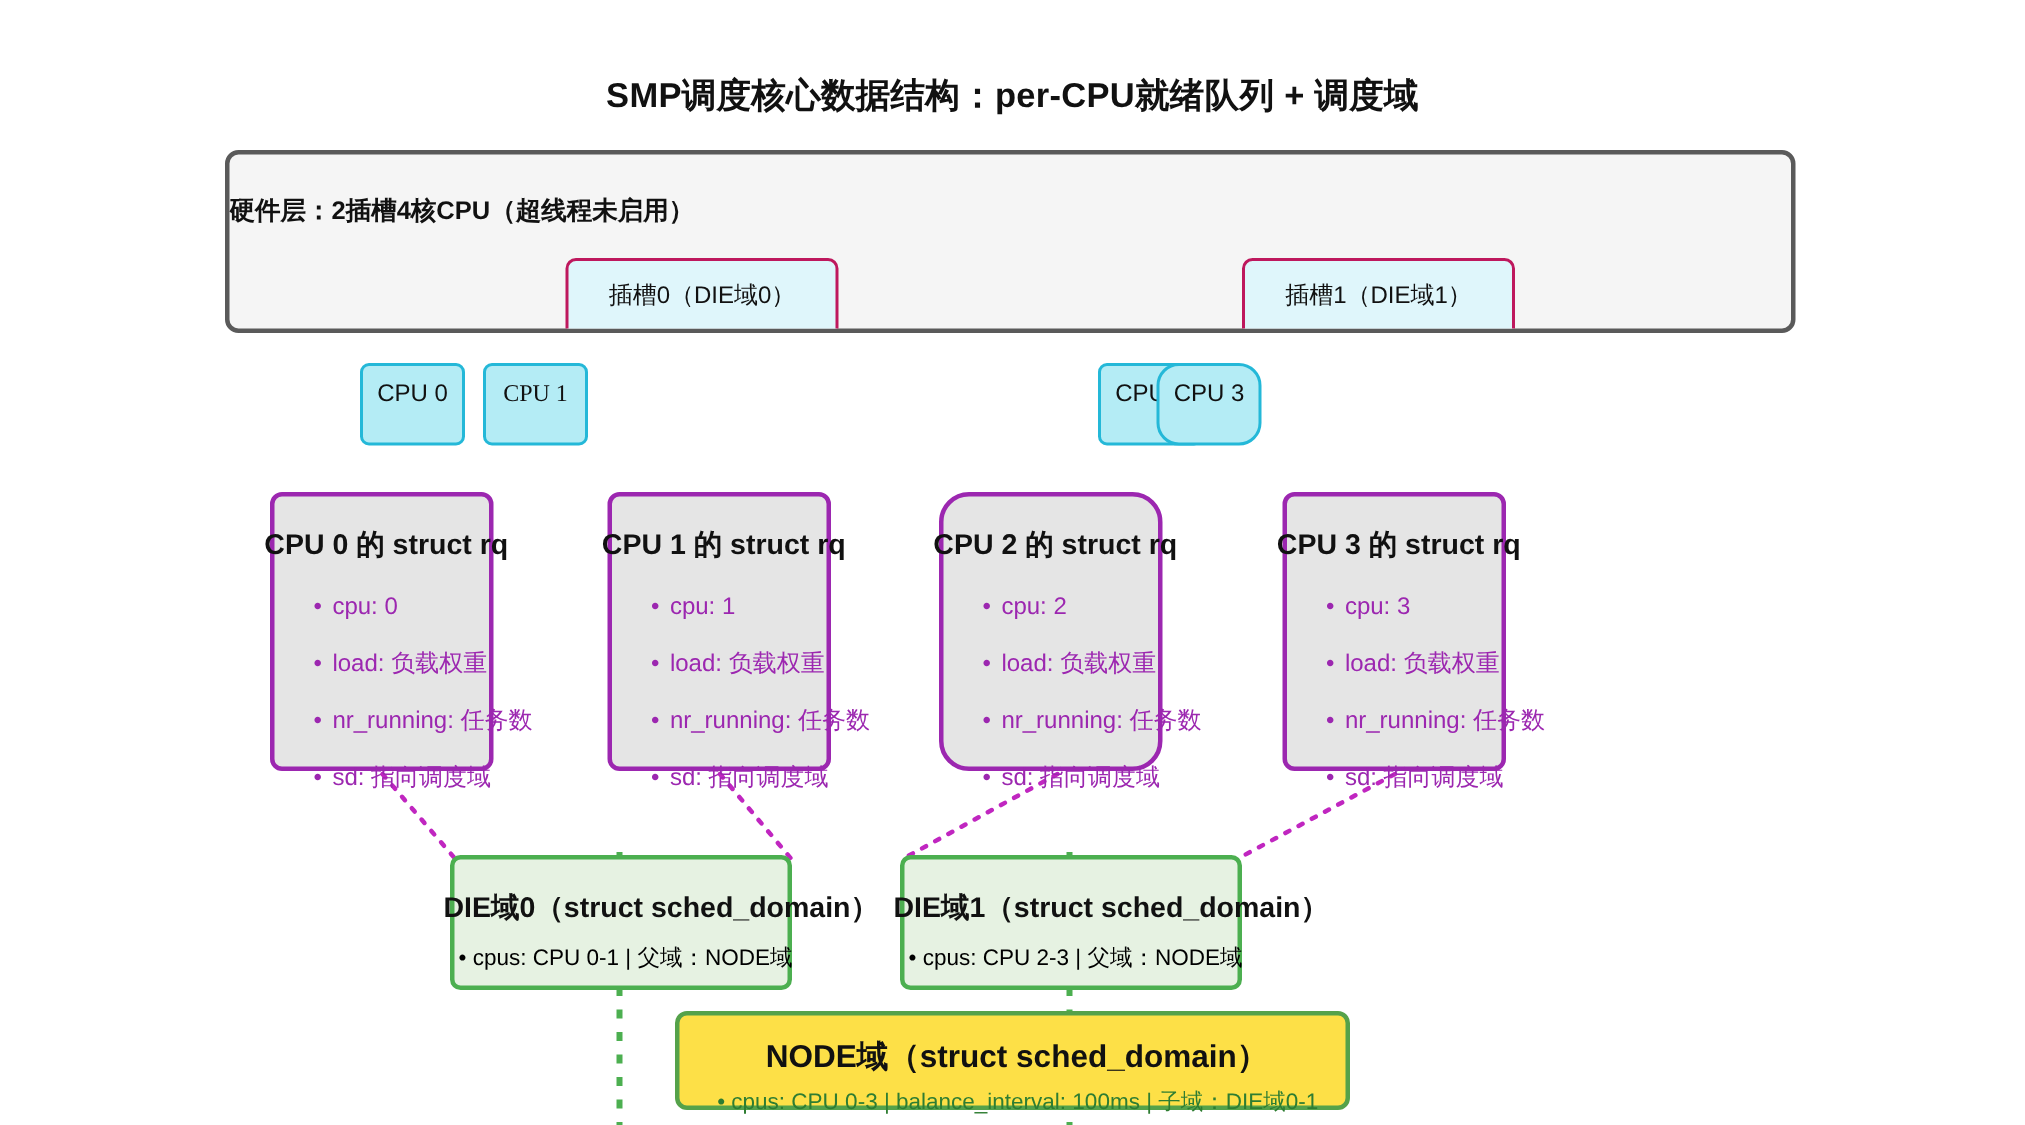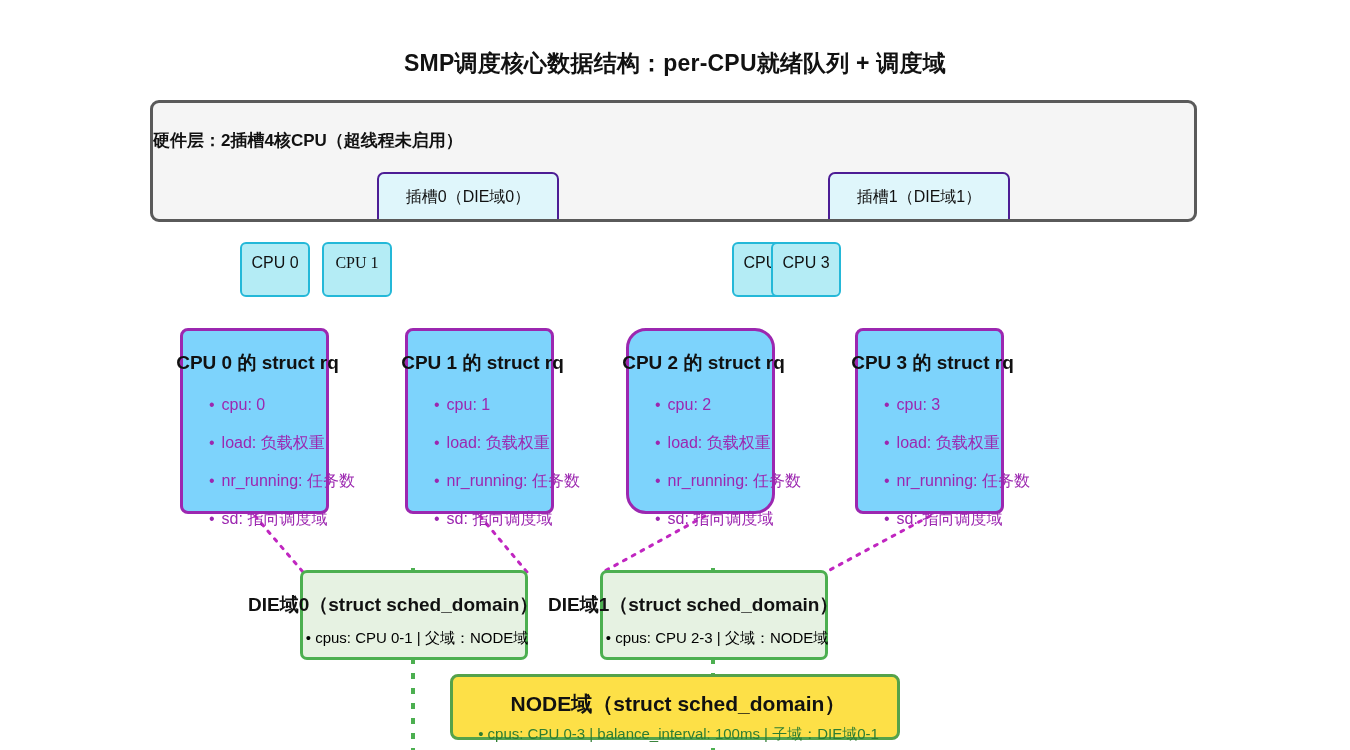--- a/index.html
+++ b/index.html
@@ -59,21 +59,21 @@
     font-size: 17px;
     font-weight: bold;
     color: #111111;
     white-space: nowrap;
   }
   .socket-box {
     position: absolute;
     top: 69px;
     height: 56px;
     background: #dff6fb;
-    border: 2px solid #4c1d95;
+    border: 2px solid #be185d;
     border-radius: 7px;
     box-sizing: border-box;
   }
   .socket-box .socket-label {
     position: absolute;
     left: 0;
     top: 13px;
     width: 100%;
     text-align: center;
     font-size: 16px;
@@ -100,29 +100,29 @@
     top: 10px;
     width: 100%;
     text-align: center;
     font-size: 16px;
     color: #111111;
     white-space: nowrap;
   }
   #cpu-chip-0 { left: 240px; }
   #cpu-chip-1 { left: 322px; font-family: Liberation Serif, serif; }
   #cpu-chip-2 { left: 689px; margin-left: 43px; }
-  #cpu-chip-3 { left: 771px; }
+  #cpu-chip-3 { left: 771px; border-radius: 15px; }
 
   
   .rq-box {
     position: absolute;
     top: 328px;
     width: 149px;
     height: 186px;
-    background: #7dd3fc;
+    background: #e5e5e5;
     border: 3px solid #9c27b0;
     border-radius: 8px;
     box-sizing: border-box;
   }
   #rq-0 { left: 180px; }
   #rq-1 { left: 405px; }
   #rq-2 { left: 626px; border-radius: 20px; }
   #rq-3 { left: 855px; }
 
   .rq-title {
@@ -166,21 +166,21 @@
     box-sizing: border-box;
   }
   #die-0 { left: 300px; }
   #die-1 { left: 600px; }
 
   .die-title {
     position: absolute;
     left: -55px;
     top: 19px;
     width: 338px;
-    text-align: left;
+    text-align: right;
     font-size: 19px;
     font-weight: bold;
     color: #111111;
     white-space: nowrap;
   }
   .die-sub {
     position: absolute;
     left: -28px;
     top: 56px;
     width: 284px;

